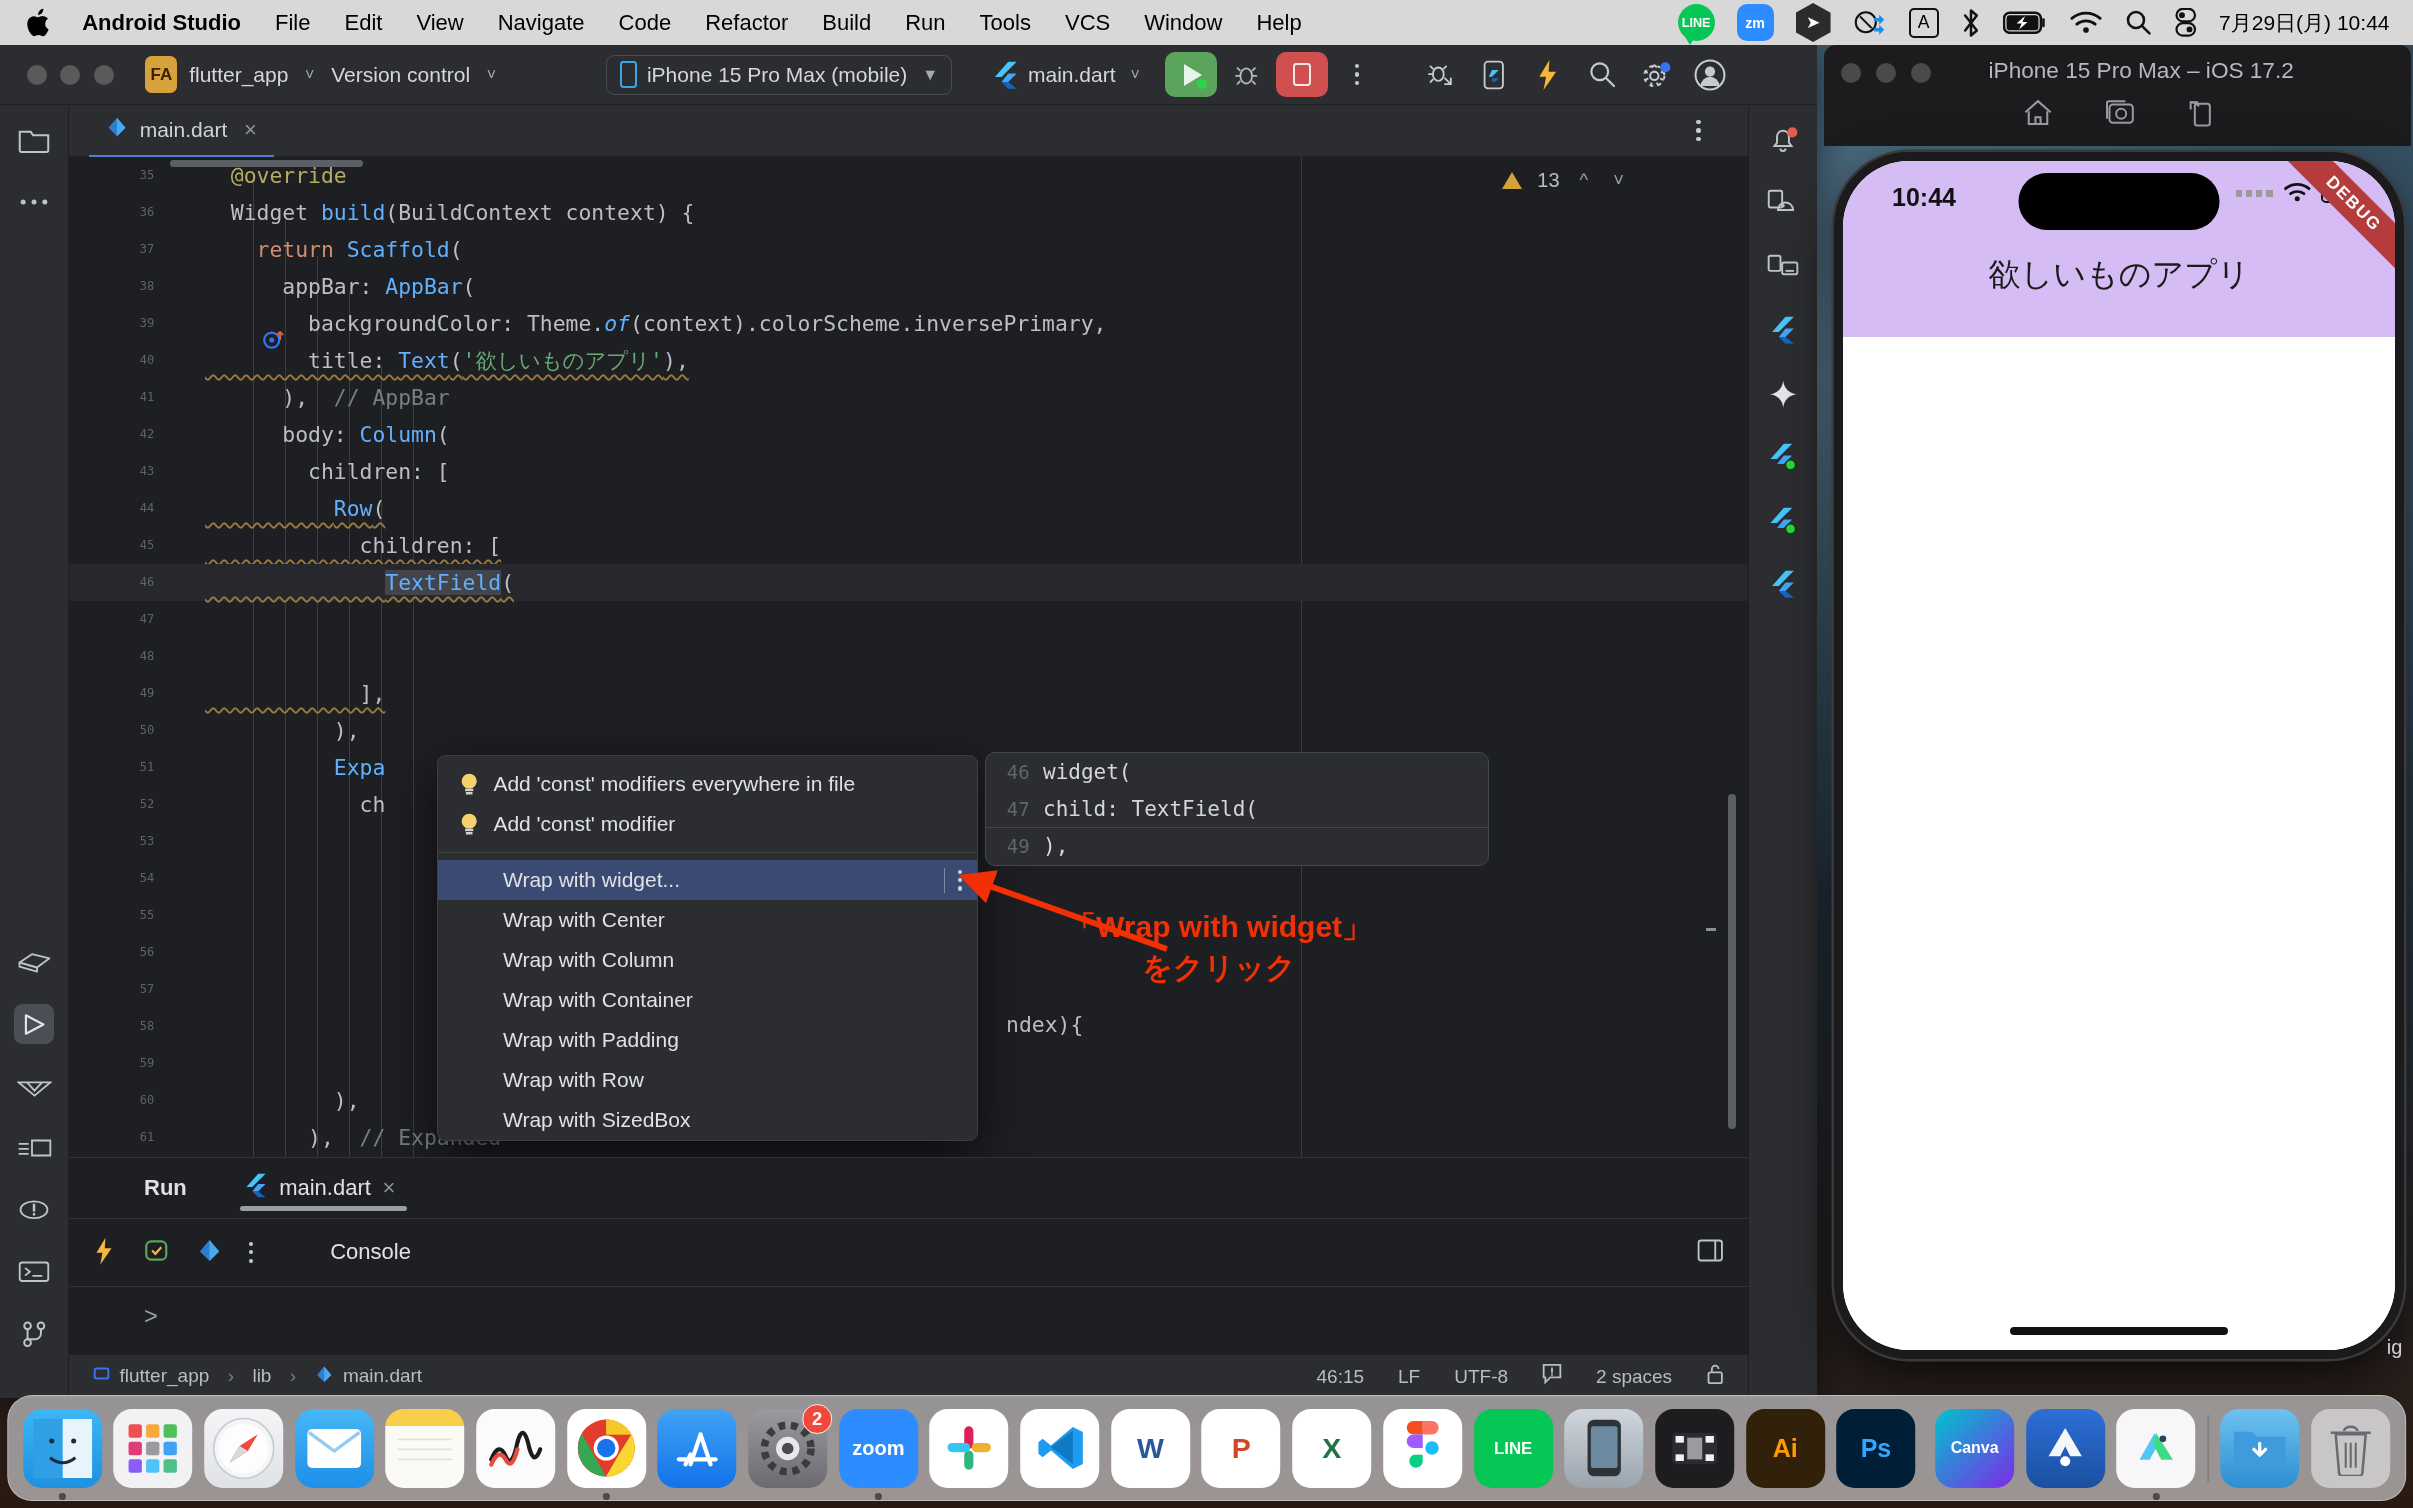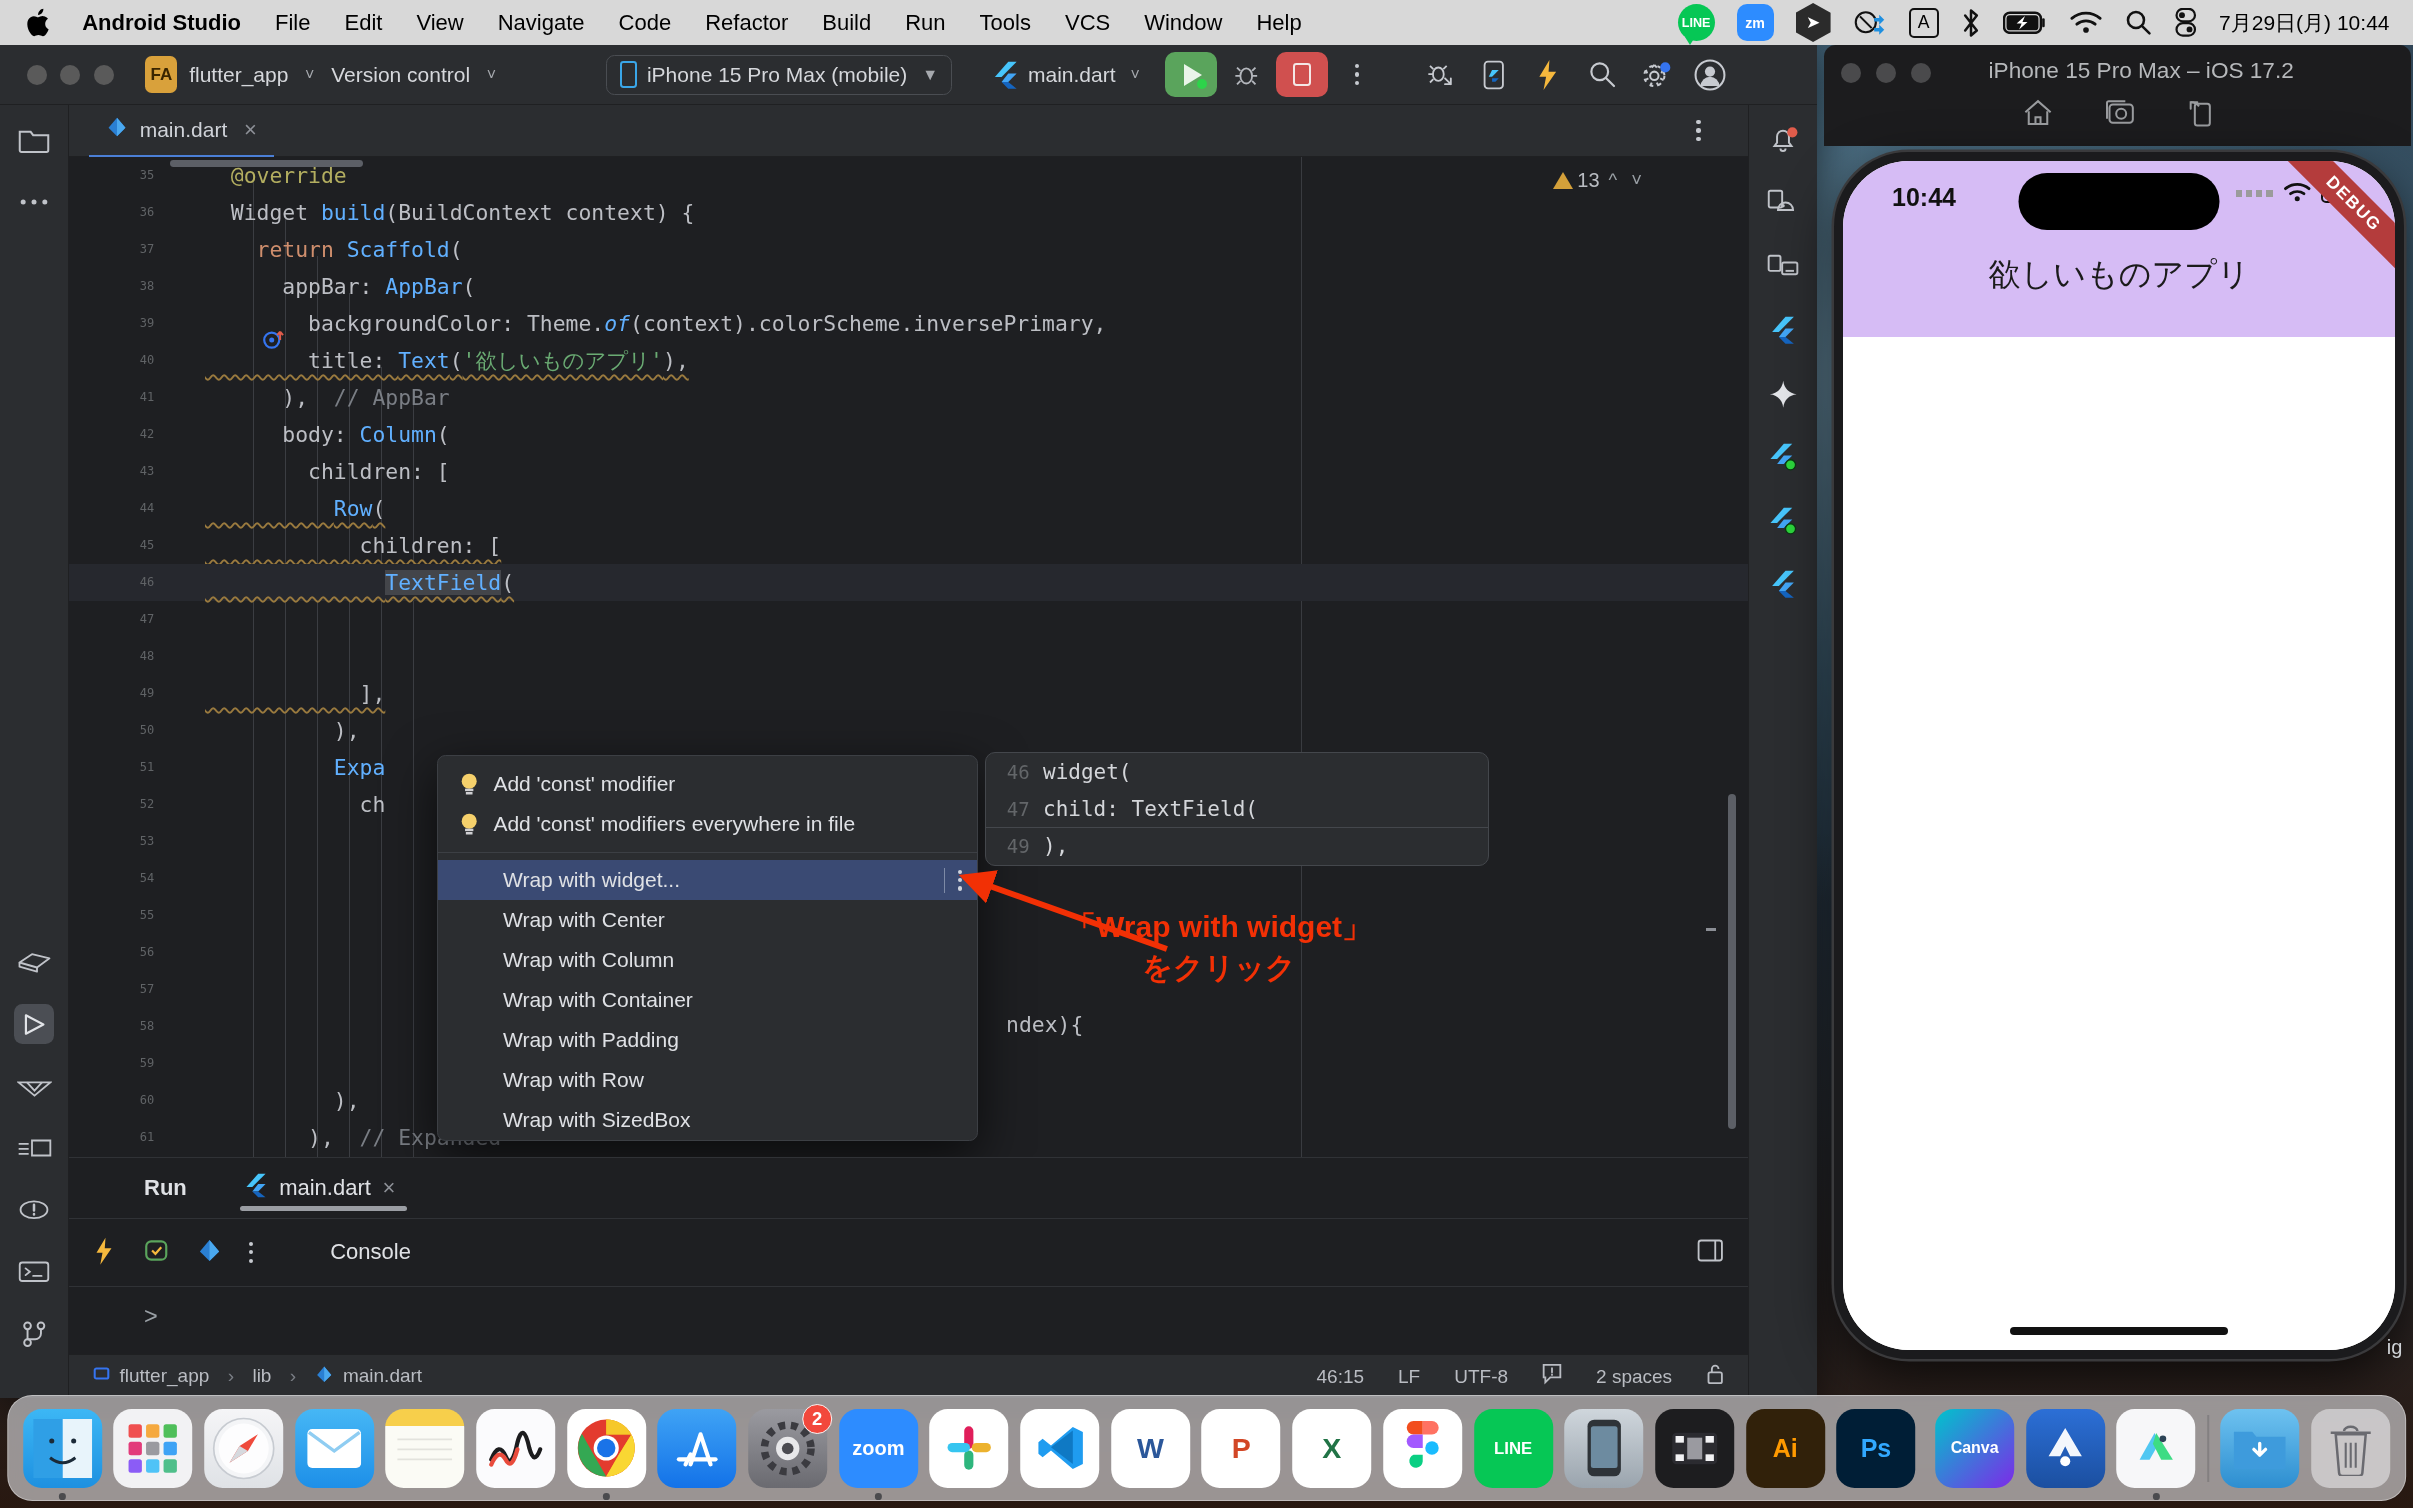--- a/index.html
+++ b/index.html
@@ -181,22 +181,22 @@
   .str  { color:#6aab73; }
   .cmt  { color:#7a7e85; }
   .it   { color:#61b0ff; font-style: italic; }
   .wavy { text-decoration: underline wavy #9a7a3e; text-underline-offset: 5.9px; text-decoration-thickness: 1.7px; }
   .sel  { background: #43454a; }
 
   .guide { position:absolute; top:0; bottom:0; width:0.8px; background:#3b3d42; }
   .rightmargin { position:absolute; top:0; bottom:0; left:1232px; width:0.8px; background:#393b40; }
 
   .warn-chip {
-    position: absolute; right: 101px; top: 11.7px;
-    display:flex; align-items:center; gap: 4px; color:#b9bcc2; font-size: 20px;
+    position: absolute; right: 119px; top: 11.7px;
+    display:flex; align-items:center; gap: 15px; color:#b9bcc2; font-size: 20px;
   }
   .warn-tri { width:0;height:0;border-left:10px solid transparent;border-right:10px solid transparent;border-bottom:17px solid #d4a03a; position:relative;}
   .caret-btn { color:#9aa0a6; font-size: 18.4px; padding: 0 5px; }
 
   .bulb {
     position:absolute; left:194px; width: 22px; height: 27px;
   }
   .bulb .glass { width: 18.4px; height: 18.4px; border-radius: 50%; background:#f5d06b; }
   .bulb .base { width: 11.7px; height: 7.5px; margin: 0.8px auto 0; background:#cfcfd2; border-radius: 1.7px; }
 
@@ -640,29 +640,29 @@
           <div style="position:absolute;right:32px;top:771px;width:10px;height:2.5px;background:#8b8e95;"></div>
 
           <div class="popup">
             <div id="popup-items">
                 <div class="pitem">
                   <span class="ibulb"><svg width="18.4" height="25" viewBox="0 0 22 30">
                       <circle cx="11" cy="11" r="9" fill="#f5d06b"></circle>
                       <rect x="6" y="20" width="10" height="3" fill="#cfcfd2"></rect>
                       <rect x="7" y="24" width="8" height="3" fill="#cfcfd2"></rect>
                     </svg></span>
-                  <span>Add 'const' modifier</span>
+                  <span>Add 'const' modifiers everywhere in file</span>
                 </div>
                 <div class="pitem">
                   <span class="ibulb"><svg width="18.4" height="25" viewBox="0 0 22 30">
                       <circle cx="11" cy="11" r="9" fill="#f5d06b"></circle>
                       <rect x="6" y="20" width="10" height="3" fill="#cfcfd2"></rect>
                       <rect x="7" y="24" width="8" height="3" fill="#cfcfd2"></rect>
                     </svg></span>
-                  <span>Add 'const' modifiers everywhere in file</span>
+                  <span>Add 'const' modifier</span>
                 </div>
                 <div class="psep"></div>
                 <div class="pitem active plain">
                   <span>Wrap with widget...</span>
                   <span class="handle">
                     <span class="vbar"></span>
                     <span class="dots">
                       <i></i>
                       <i></i>
                       <i></i>

